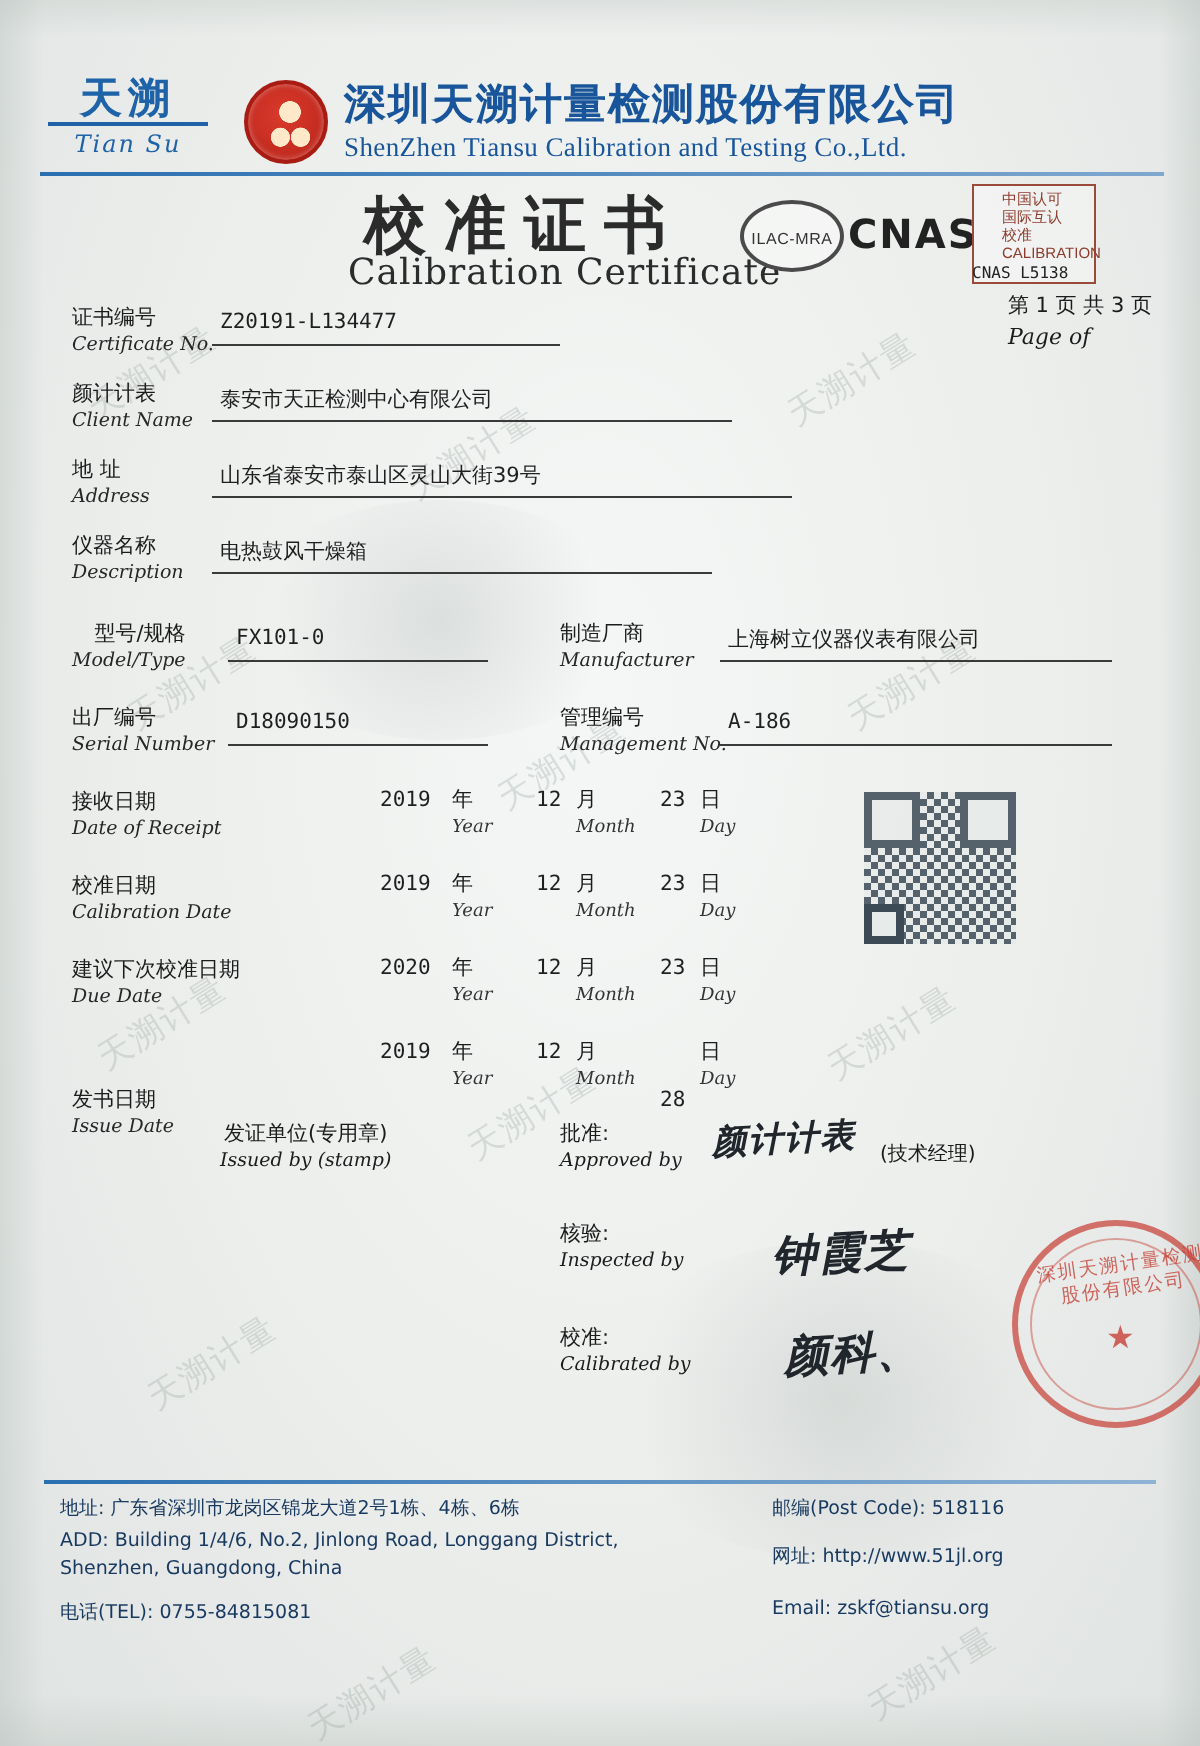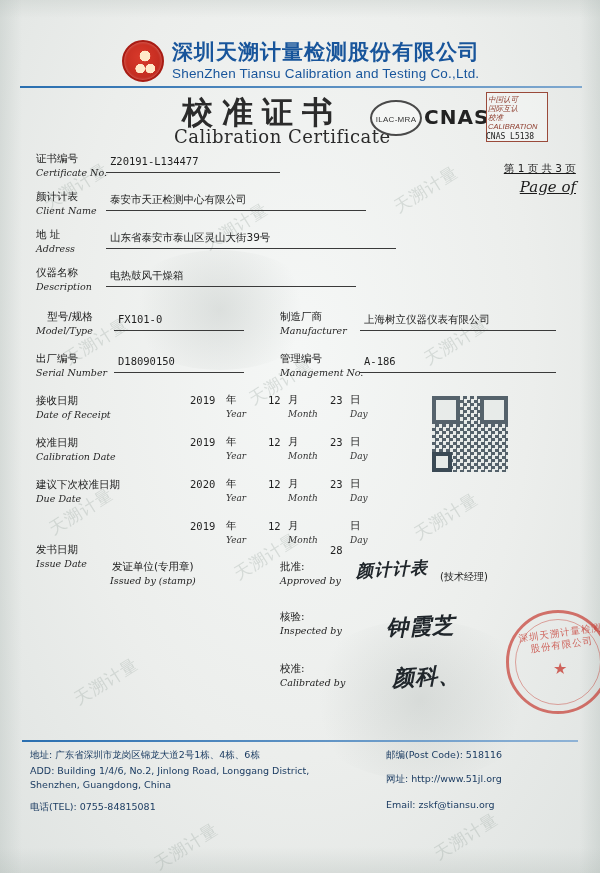--- a/index.html
+++ b/index.html
@@ -50,21 +50,21 @@
       radial-gradient(circle at 30% 70%, #ffe9c9 0 18%, transparent 19%),
       radial-gradient(circle at 72% 70%, #ffe9c9 0 18%, transparent 19%);
   }
   .co-cn {
     position:absolute; left:172px; top:38px;
     font-size:21px; font-weight:bold; color:#18559b;
     font-family:"DejaVu Sans", sans-serif; letter-spacing:1px;
   }
   .co-en {
     position:absolute; left:172px; top:66px;
-    font-size:13.5px; color:#18559b; font-family:Liberation Sans, sans-serif;
+    font-size:13.5px; color:#18559b; font-family:Liberation Serif, serif;
     letter-spacing:.2px;
   }
   .hdr-rule {
     position:absolute; left:20px; top:86px; width:562px; height:2px;
     background:linear-gradient(90deg,#2a6fb0,#7fa8cf);
   }
   
   .title-cn {
     position:absolute; left:182px; top:92px;
     font-size:31px; font-weight:bold; letter-spacing:9px;
@@ -84,21 +84,21 @@
     letter-spacing:.3px;
   }
   .cnas {
     position:absolute; left:424px; top:96px; width:62px; height:42px;
     font-family:"DejaVu Sans", sans-serif; font-weight:bold; font-size:20px;
     color:#222; letter-spacing:1px; line-height:42px; text-align:center;
   }
   .cnas-box {
     position:absolute; left:486px; top:92px; width:62px; height:50px;
     border:1px solid #9a4a3a; color:#8d3b2c; font-size:7.5px;
-    line-height:9px; padding:2px 2px 0 1px; background:rgba(255,255,255,.3);font-style:italic;
+    line-height:9px; padding:2px 2px 0 14px; background:rgba(255,255,255,.3);
   }
   .cnas-id {
     position:absolute; left:486px; top:132px; width:70px;
     font-size:8px; color:#222; font-family:"DejaVu Sans Mono", monospace;
   }
   
   .field-label {
     position:absolute; font-size:10.5px; color:#1b1b1b;
     font-family:"DejaVu Sans", sans-serif; white-space:nowrap;
   }
@@ -107,27 +107,26 @@
     font-size:9.5px; color:#262626; margin-top:1px;
   }
   .field-val {
     position:absolute; font-size:10.5px; color:#1f1f1f;
     font-family:"DejaVu Sans Mono", monospace; white-space:nowrap;
   }
   .field-val.cjk { font-family:"DejaVu Sans", sans-serif; }
   .ul { position:absolute; border-bottom:1px solid #3a3a3a; }
   
   .pageno {
-    position:absolute; right:24px; top:162px; font-size:10.5px; color:#1b1b1b;
+    position:absolute; right:24px; top:146px; font-size:10.5px; color:#1b1b1b;
     font-family:"DejaVu Sans", sans-serif;
-    text-decoration:underline;
   }
   .pageno .en {
     display:block; font-family:"DejaVu Serif", serif; font-style:italic;
-    font-size:15px; margin-top:2px;margin-left:16px;
+    font-size:11px; margin-top:2px;
   }
   .ymd {
     position:absolute; font-size:10.5px; color:#1b1b1b;
     font-family:"DejaVu Sans", sans-serif;
   }
   .ymd .en {
     display:block; font-family:"DejaVu Serif", serif; font-style:italic;
     font-size:9px; margin-top:2px; color:#333;
   }
   
@@ -216,20 +215,25 @@
   <div class="wm" style="left:45px;  top:500px;">天溯计量</div>
   <div class="wm" style="left:230px; top:545px;">天溯计量</div>
   <div class="wm" style="left:410px; top:505px;">天溯计量</div>
   <div class="wm" style="left:70px;  top:670px;">天溯计量</div>
   <div class="wm" style="left:150px; top:835px;">天溯计量</div>
   <div class="wm" style="left:430px; top:825px;">天溯计量</div>
 
   <div class="blot" style="left:120px; top:250px; width:200px; height:120px;"></div>
   <div class="blot" style="left:300px; top:620px; width:240px; height:160px;"></div>
 
+  <div class="logo-tiansu">
+    <div class="cn">天溯</div>
+    <div class="bar"></div>
+    <div class="en">Tian Su</div>
+  </div>
   <div class="seal-red"></div>
   <div class="co-cn">深圳天溯计量检测股份有限公司</div>
   <div class="co-en">ShenZhen Tiansu Calibration and Testing Co.,Ltd.</div>
   <div class="hdr-rule"></div>
 
   <div class="title-cn">校准证书</div>
   <div class="title-en">Calibration Certificate</div>
 
   <div class="ilac">ILAC-MRA</div>
   <div class="cnas">CNAS</div>

